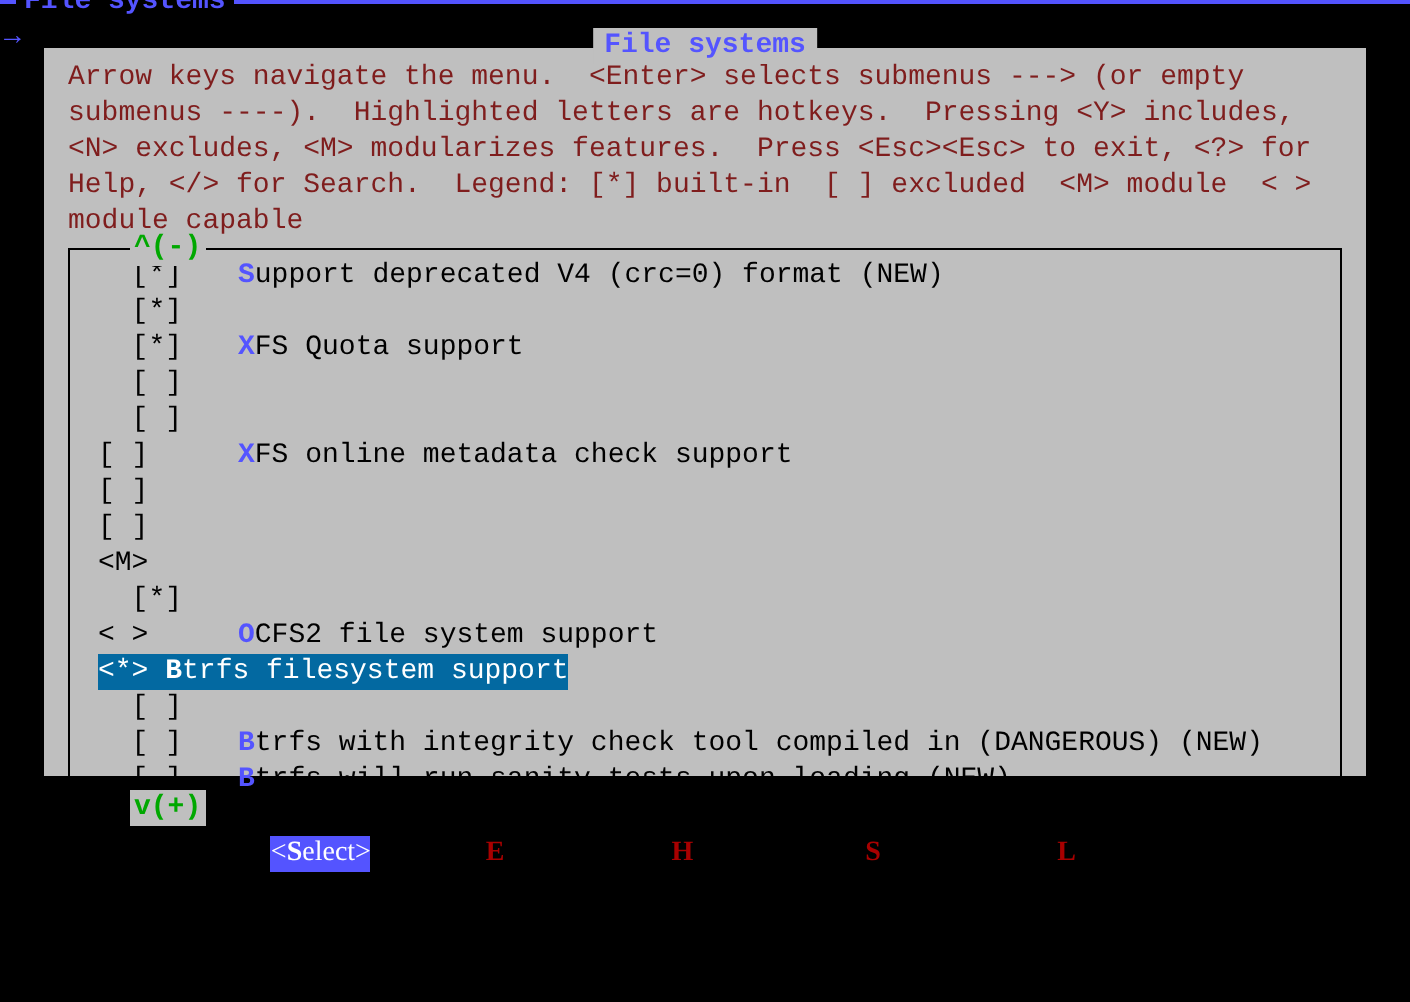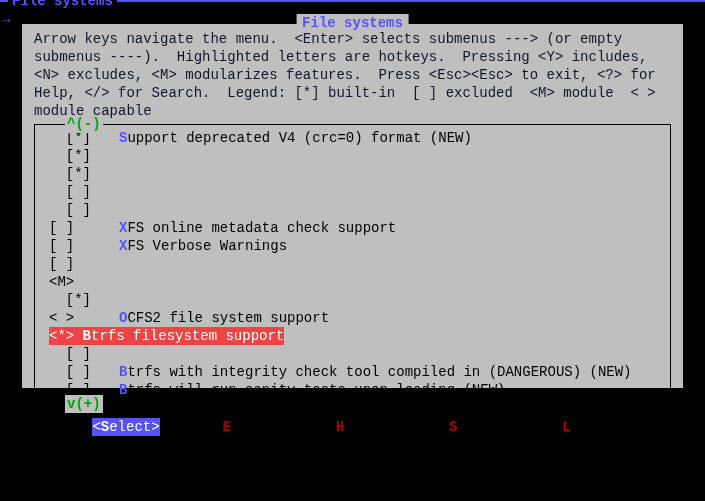--- a/index.html
+++ b/index.html
@@ -48,21 +48,21 @@
     top: -10px;
     left: 50%;
     transform: translateX(-50%);
     background: #bfbfbf;
     color: #5454ff;
     padding: 0 6px;
     font-weight: bold;
   }
   .help-text {
     padding: 6px 12px 4px 12px;
-    color: #0f172a;
+    color: #7f1d1d;
     white-space: pre-wrap;
   }
   .list-box {
     margin: 0 12px 4px 12px;
     border: 1px solid #000;
     position: relative;
     padding: 4px 0;
   }
   .list-top-marker, .list-bot-marker {
     position: absolute;
@@ -81,33 +81,34 @@
     cursor: pointer;
   }
   .menu-row .tag {
     width: 70px;
     flex-shrink: 0;
   }
   .menu-row .label { flex: 1; }
   .menu-row .hk { color: #5454ff; font-weight: bold; }
   .menu-row.selected .tag,
   .menu-row.selected .label-sel {
-    background: #ef4444;
+    background: #0369a1;
     color: #fff;
   }
   .menu-row.selected .tag { width: auto; padding-right: 0; }
   .menu-row.selected .hk { color: #fff; }
   .buttons {
     text-align: center;
     padding: 10px 0 8px 0;
   }
   .btn {
     display: inline-block;
     margin: 0 23px;
     cursor: pointer;
+    font-family: Liberation Serif, serif;
   }
   .btn .hk { color: #a80000; font-weight: bold; }
   .btn.active {
     background: #5454ff;
     color: #fff;
   }
   .btn.active .hk { color: #fff; }
 </style>
 </head>
 <body>
@@ -119,25 +120,25 @@
   <div class="panel">
     <span class="panel-title">File systems</span>
 
     <div class="help-text">Arrow keys navigate the menu.  &lt;Enter&gt; selects submenus ---&gt; (or empty submenus ----).  Highlighted letters are hotkeys.  Pressing &lt;Y&gt; includes, &lt;N&gt; excludes, &lt;M&gt; modularizes features.  Press &lt;Esc&gt;&lt;Esc&gt; to exit, &lt;?&gt; for Help, &lt;/&gt; for Search.  Legend: [*] built-in  [ ] excluded  &lt;M&gt; module  &lt; &gt; module capable</div>
 
     <div class="list-box">
       <span class="list-top-marker">^(-)</span>
       <div id="menu-items">
           <div class="menu-row"><span class="tag">  [*]  </span><span class="label"><span class="hk">S</span>upport deprecated V4 (crc=0) format (NEW)</span></div>
           <div class="menu-row"><span class="tag">  [*]  </span></div>
-          <div class="menu-row"><span class="tag">  [*]  </span></div>
+          <div class="menu-row"><span class="tag">  [*]  </span><span class="label"><span class="hk">X</span>FS Quota support</span></div>
           <div class="menu-row"><span class="tag">  [ ]  </span></div>
           <div class="menu-row"><span class="tag">  [ ]  </span></div>
           <div class="menu-row"><span class="tag">[ ] </span><span class="label"><span class="hk">X</span>FS online metadata check support</span></div>
-          <div class="menu-row"><span class="tag">[ ] </span><span class="label"><span class="hk">X</span>FS Verbose Warnings</span></div>
+          <div class="menu-row"><span class="tag">[ ] </span></div>
           <div class="menu-row"><span class="tag">[ ] </span></div>
           <div class="menu-row"><span class="tag">&lt;M&gt; </span></div>
           <div class="menu-row"><span class="tag">  [*]  </span></div>
           <div class="menu-row"><span class="tag">&lt; &gt; </span><span class="label"><span class="hk">O</span>CFS2 file system support</span></div>
           <div class="menu-row selected"><span class="label-sel"><span class="tag">&lt;*&gt; </span><span class="hk">B</span>trfs filesystem support</span></div>
           <div class="menu-row"><span class="tag">  [ ]  </span></div>
           <div class="menu-row"><span class="tag">  [ ]  </span><span class="label"><span class="hk">B</span>trfs with integrity check tool compiled in (DANGEROUS) (NEW)</span></div>
           <div class="menu-row"><span class="tag">  [ ]  </span><span class="label"><span class="hk">B</span>trfs will run sanity tests upon loading (NEW)</span></div>
         </div>
       <span class="list-bot-marker">v(+)</span>

